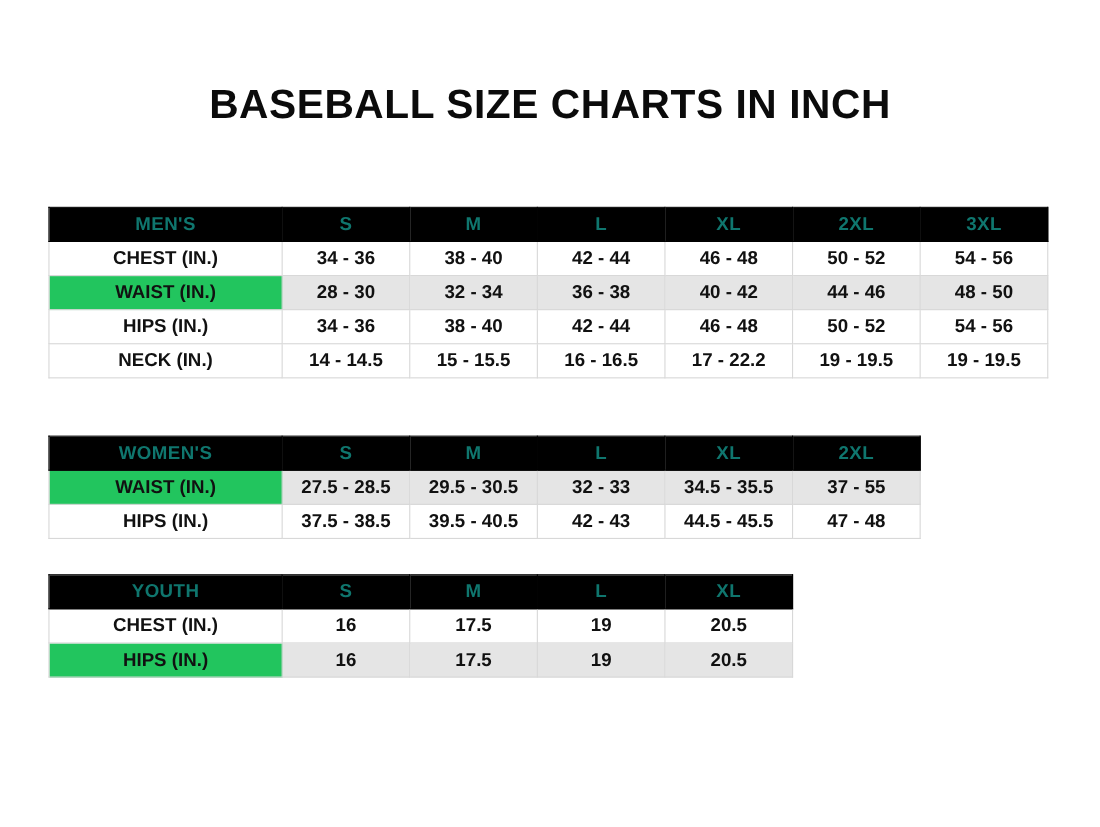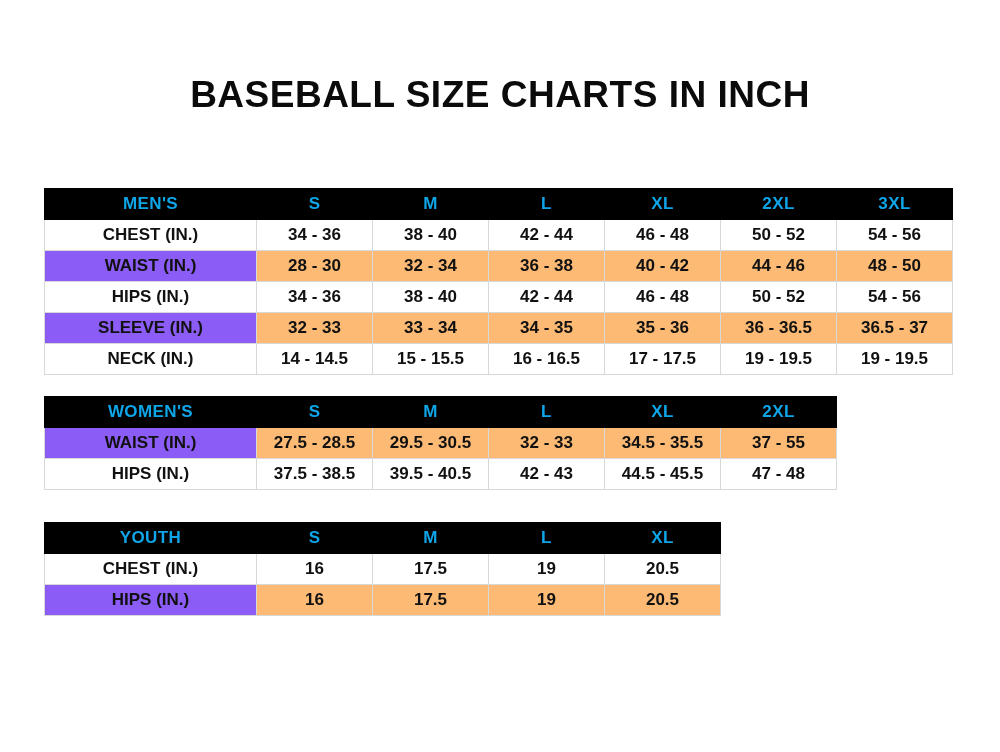--- a/index.html
+++ b/index.html
@@ -47,33 +47,33 @@
     font-weight: bold;
     font-size: 17px;
     color: #111111;
     height: 31px;
     padding: 0 2px;
     box-sizing: border-box;
     white-space: nowrap;
   }
   table.size-table thead th {
     background: #000000;
-    color: #0ea5e9;
+    color: #0f766e;
     border: 1px solid #000000;
     font-size: 17px;
     letter-spacing: 0.4px;
   }
   table.size-table tbody tr.alt td {
-    background: #fdba74;
+    background: #e5e5e5;
   }
   table.size-table tbody tr td {
     background: #ffffff;
   }
   table.size-table tbody tr.alt td.rowlabel {
-    background: #8b5cf6;
+    background: #22c55e;
   }
   td.rowlabel, th.rowlabel {
     font-weight: bold;
   }
 
   
   #mens-chart { top: 188px; }
   #mens-chart table { width: 908px; }
   #mens-chart col.c0 { width: 212px; }
   #mens-chart col.cx { width: 116px; }
@@ -143,35 +143,26 @@
           </tr>
           <tr>
             <td class="rowlabel">HIPS (IN.)</td>
             <td>34 - 36</td>
             <td>38 - 40</td>
             <td>42 - 44</td>
             <td>46 - 48</td>
             <td>50 - 52</td>
             <td>54 - 56</td>
           </tr>
-          <tr class="alt">
-            <td class="rowlabel">SLEEVE (IN.)</td>
-            <td>32 - 33</td>
-            <td>33 - 34</td>
-            <td>34 - 35</td>
-            <td>35 - 36</td>
-            <td>36 - 36.5</td>
-            <td>36.5 - 37</td>
-          </tr>
           <tr>
             <td class="rowlabel">NECK (IN.)</td>
             <td>14 - 14.5</td>
             <td>15 - 15.5</td>
             <td>16 - 16.5</td>
-            <td>17 - 17.5</td>
+            <td>17 - 22.2</td>
             <td>19 - 19.5</td>
             <td>19 - 19.5</td>
           </tr>
         </tbody>
       </table>
     </div>
   <div class="chart-block" id="womens-chart">
       <table class="size-table">
         <colgroup>
           <col class="c0">

